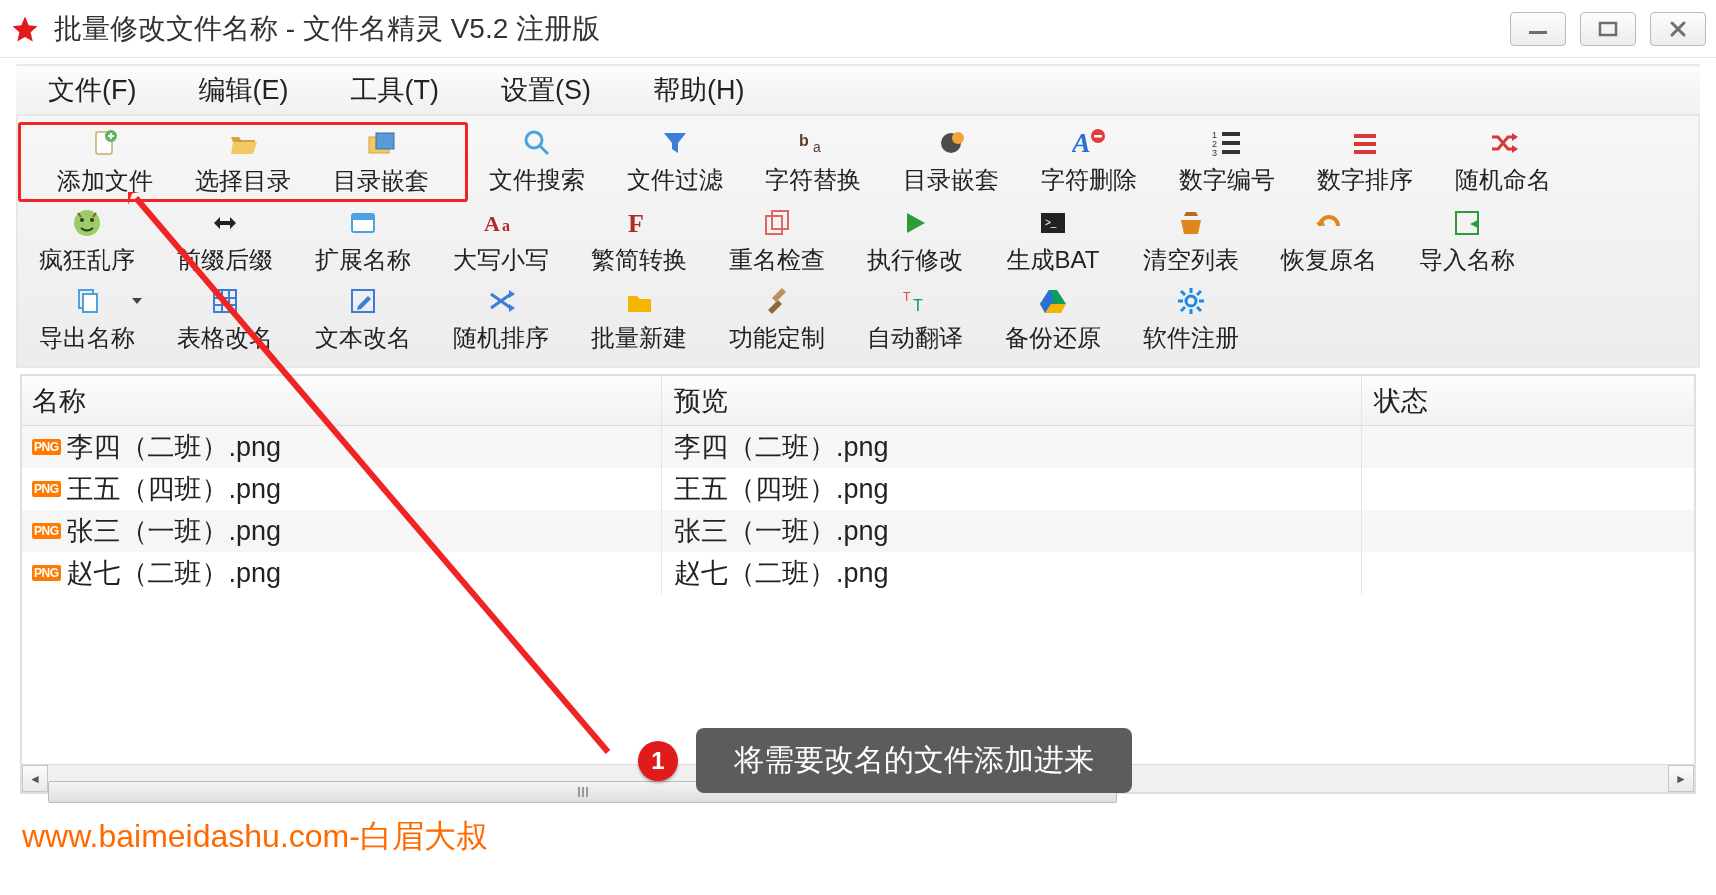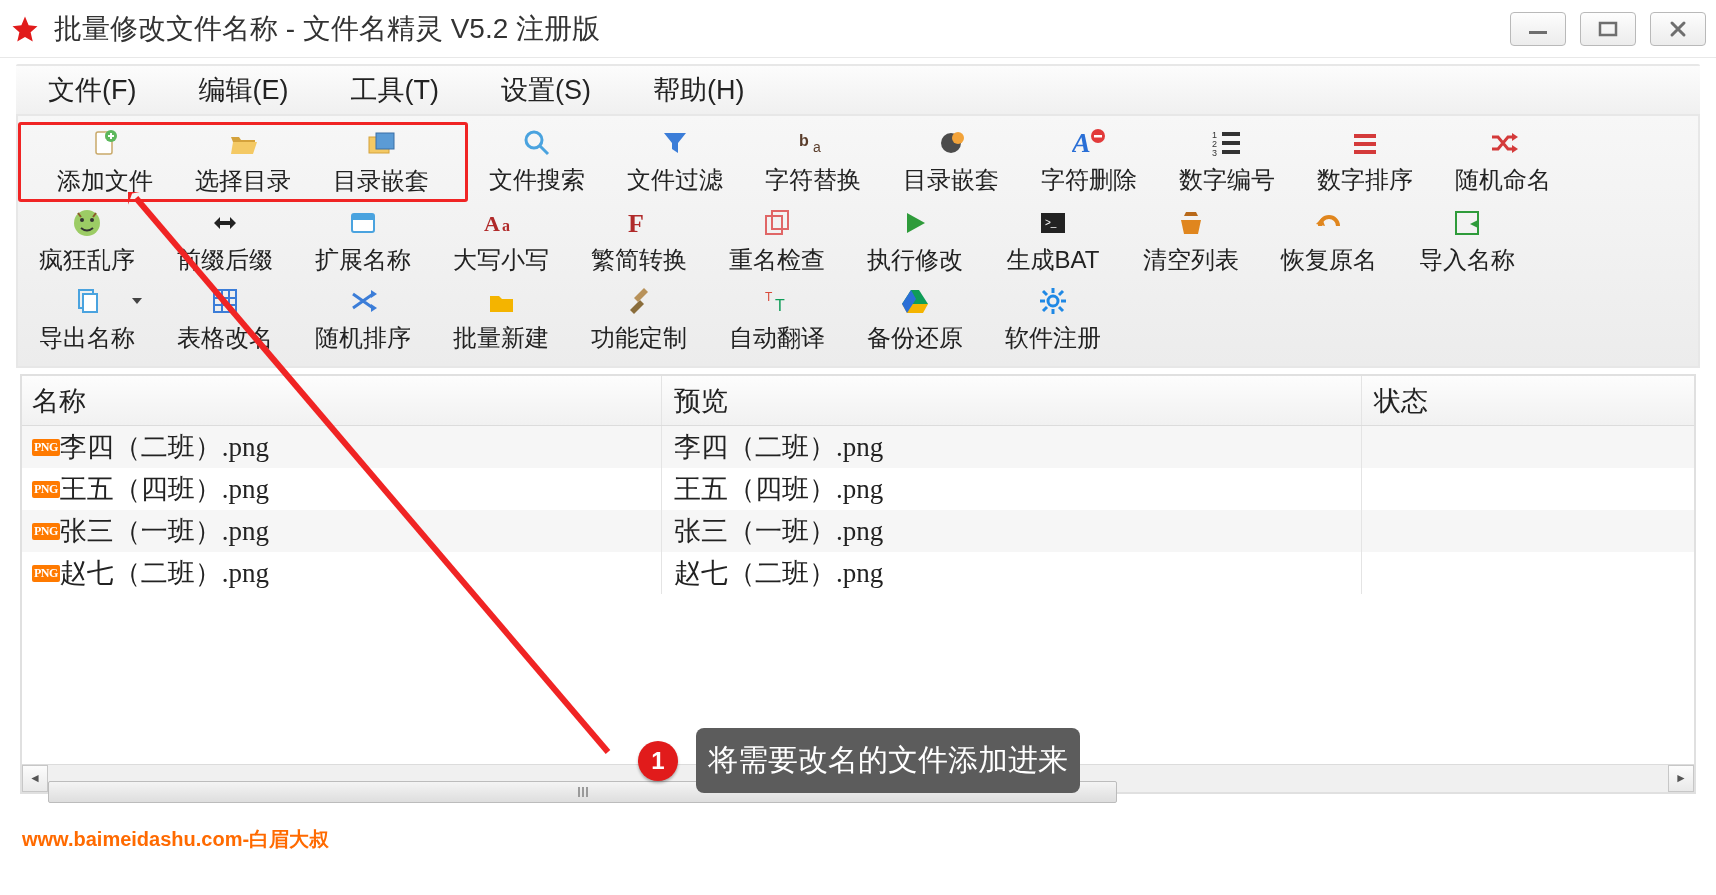--- a/index.html
+++ b/index.html
@@ -98,21 +98,20 @@
       border: 3px solid #f02424;
       border-radius: 3px;
       padding: 2px 15px;
       margin: -4px 0;
     }
     .table-area {
       margin: 6px 20px 0 20px;
       border: 2px solid #e0e0e0;
       background: #fff;
       position: relative;
-      font-family: Liberation Serif, serif;
     }
     .table-header, .table-row {
       display: flex;
       align-items: center;
       font-size: 27px;
       color: #222;
     }
     .table-header {
       height: 50px;
       background: linear-gradient(#fdfdfd,#f1f1f1);
@@ -120,20 +119,21 @@
     }
     .col-name { width: 640px; padding-left: 10px; border-right: 1px solid #e4e4e4; height: 100%; display: flex; align-items: center;}
     .col-preview { width: 700px; padding-left: 12px; border-right: 1px solid #e4e4e4; height: 100%; display: flex; align-items: center;}
     .col-status { flex: 1; padding-left: 12px; height: 100%; display: flex; align-items: center;}
     .table-body .table-row { height: 42px; }
     .table-body .table-row:nth-child(odd){ background: #f6f6f6; }
     .table-body .table-row:nth-child(even){ background: #fff; }
     .file-icon {
       display: inline-flex;
       align-items: center;
+      margin-right: 6px;
     }
     .png-badge {
       background: #ff7a00;
       color: #fff;
       font-size: 12px;
       font-weight: bold;
       padding: 1px 2px;
       border-radius: 2px;
       letter-spacing: -0.5px;
     }
@@ -190,30 +190,30 @@
       color: #fff;
       display: flex; align-items: center; justify-content: center;
       font-size: 24px;
       font-weight: bold;
       box-shadow: 0 2px 3px rgba(0,0,0,.3);
     }
     .callout .bubble {
       background: #5c5c5c;
       color: #fff;
       font-size: 30px;
-      padding: 12px 12px;
+      padding: 12px 38px;
       border-radius: 8px;
     }
     .watermark {
       position: absolute;
       left: 22px;
-      bottom: 42px;
+      bottom: 36px;
       color: #ff6a00;
-      font-weight: bold;
-      font-size: 20px;
+      font-weight: normal;
+      font-size: 32px;
       text-shadow: -1px -1px 0 #fff, 1px -1px 0 #fff, -1px 1px 0 #fff, 1px 1px 0 #fff;
       font-family: Arial, sans-serif;
     }
     .table-empty { height: 170px; }
   </style>
 </head>
 <body>
 
 <div class="titlebar">
   <span class="star-icon">
@@ -480,20 +480,29 @@
             <line x1="4" y1="19" x2="26" y2="19" stroke="#3b7dd8" stroke-width="2"></line>
             <line x1="12" y1="4" x2="12" y2="26" stroke="#3b7dd8" stroke-width="2"></line>
             <line x1="19" y1="4" x2="19" y2="26" stroke="#3b7dd8" stroke-width="2"></line>
           </svg>
         </span>
         <span class="label">表格改名</span>
       </div>
       <div class="tool">
         <span class="icon">
           <svg width="30" height="30">
+            <rect x="4" y="4" width="22" height="22" fill="none" stroke="#3b7dd8" stroke-width="2"></rect>
+            <path d="M10 20l10-10 3 3-10 10-4 1z" fill="#3b7dd8"></path>
+          </svg>
+        </span>
+        <span class="label">文本改名</span>
+      </div>
+      <div class="tool">
+        <span class="icon">
+          <svg width="30" height="30">
             <path d="M5 8l20 14M5 22l20-14" stroke="#3b7dd8" stroke-width="3"></path>
             <path d="M23 4l6 4-6 4zM23 18l6 4-6 4z" fill="#3b7dd8"></path>
           </svg>
         </span>
         <span class="label">随机排序</span>
       </div>
       <div class="tool">
         <span class="icon">
           <svg width="30" height="30">
             <path d="M4 10h9l3 3h11v13H4z" fill="#f4b400"></path>

